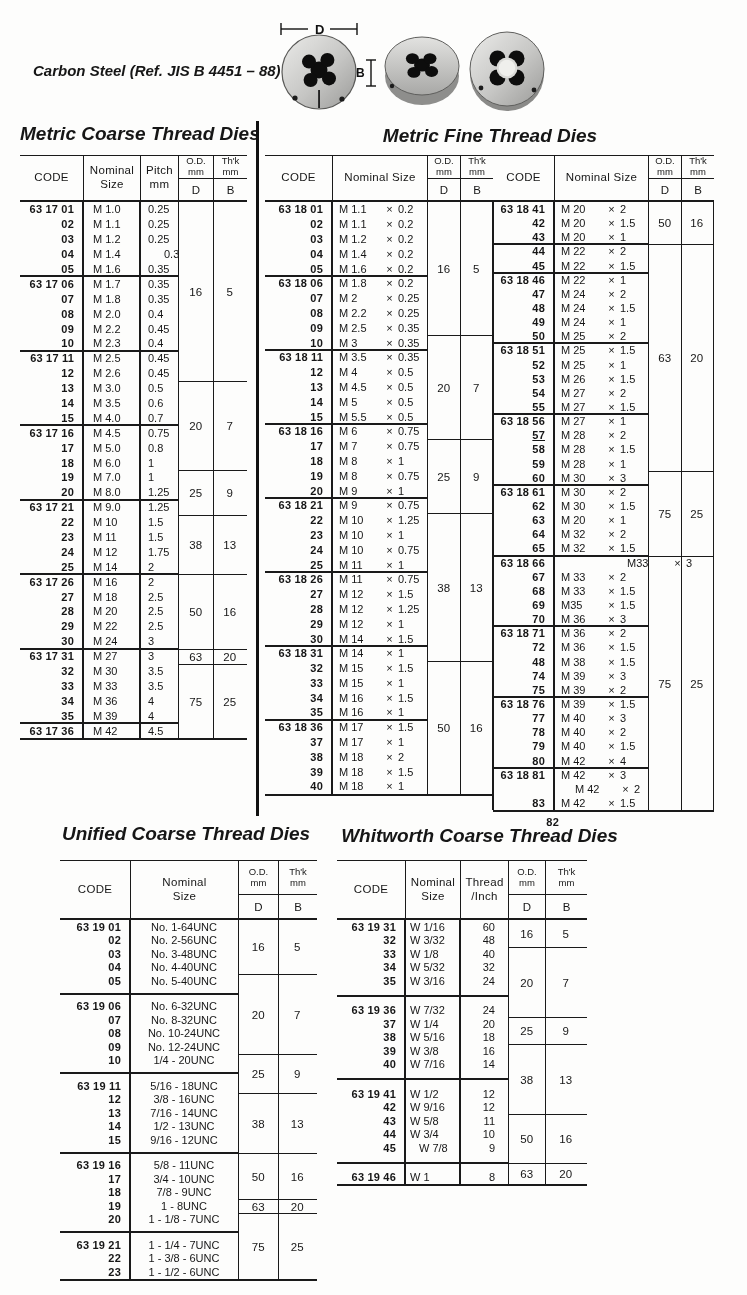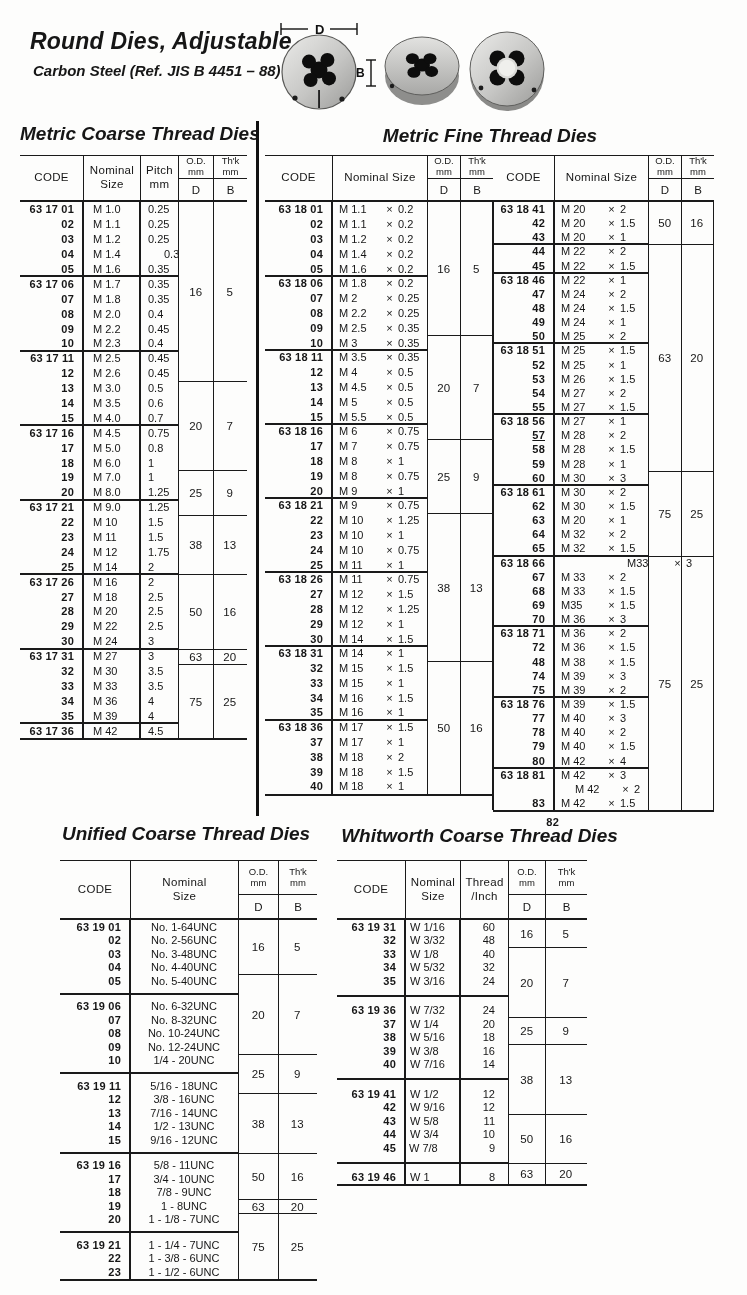--- a/index.html
+++ b/index.html
@@ -30,21 +30,20 @@
   .odstrip{position:absolute;top:0;box-sizing:border-box;border-left:1.5px solid #1a1a1a;}
   .odgroup{position:absolute;left:0;right:0;display:flex;box-sizing:border-box;}
   .odgroup.bt{border-top:1.5px solid #1a1a1a;}
   .odcell{display:flex;align-items:center;justify-content:center;font-size:11.5px;box-sizing:border-box;}
 </style>
 </head>
 <body>
 
 <div class="page">
 
-  <div class="main-title">Round Dies, Adjustable</div>
   <div class="sub-title">Carbon Steel  (Ref. JIS B 4451 – 88)</div>
 
   <svg class="dies" width="292" height="114" viewBox="0 0 292 114">
     <defs>
       <linearGradient id="gm" x1="0" y1="0" x2="1" y2="1">
         <stop offset="0" stop-color="#ebebe9"></stop>
           <stop offset="0.55" stop-color="#c6c6c4"></stop>
           <stop offset="1" stop-color="#9a9a98"></stop>
       </linearGradient>
       <linearGradient id="gm2" x1="0" y1="0" x2="0" y2="1">
@@ -1390,21 +1389,21 @@
           <div class="td" style="justify-content: flex-start; padding-left: 5px; width: 55px;">W 5/8</div>
           <div class="td" style="justify-content: flex-end; padding-right: 13px; width: 48px;">11</div>
         </div>
         <div class="tr" style="height: 13.5px;">
           <div class="td code" style="width: 68px;">44</div>
           <div class="td" style="justify-content: flex-start; padding-left: 5px; width: 55px;">W 3/4</div>
           <div class="td" style="justify-content: flex-end; padding-right: 13px; width: 48px;">10</div>
         </div>
         <div class="tr" style="height: 13.5px;">
           <div class="td code" style="width: 68px;">45</div>
-          <div class="td" style="justify-content: flex-start; padding-left: 4px; width: 55px;">W 7/8</div>
+          <div class="td" style="justify-content: flex-start; padding-left: 14px; width: 55px;">W 7/8</div>
           <div class="td" style="justify-content: flex-end; padding-right: 13px; width: 48px;">9</div>
         </div>
         <div class="tr" style="height: 13.5px; margin-top: 16px;">
           <div class="td code" style="width: 68px;">63 19 46</div>
           <div class="td" style="justify-content: flex-start; padding-left: 5px; width: 55px;">W 1</div>
           <div class="td" style="justify-content: flex-end; padding-right: 13px; width: 48px;">8</div>
         </div>
         <div class="vline" style="left: 67.3px; top: 0px; height: 264px;"></div>
         <div class="vline" style="left: 122.3px; top: 0px; height: 264px;"></div>
         <div class="hline" style="top: 75.25px; left: 0px; width: 171px;"></div>

